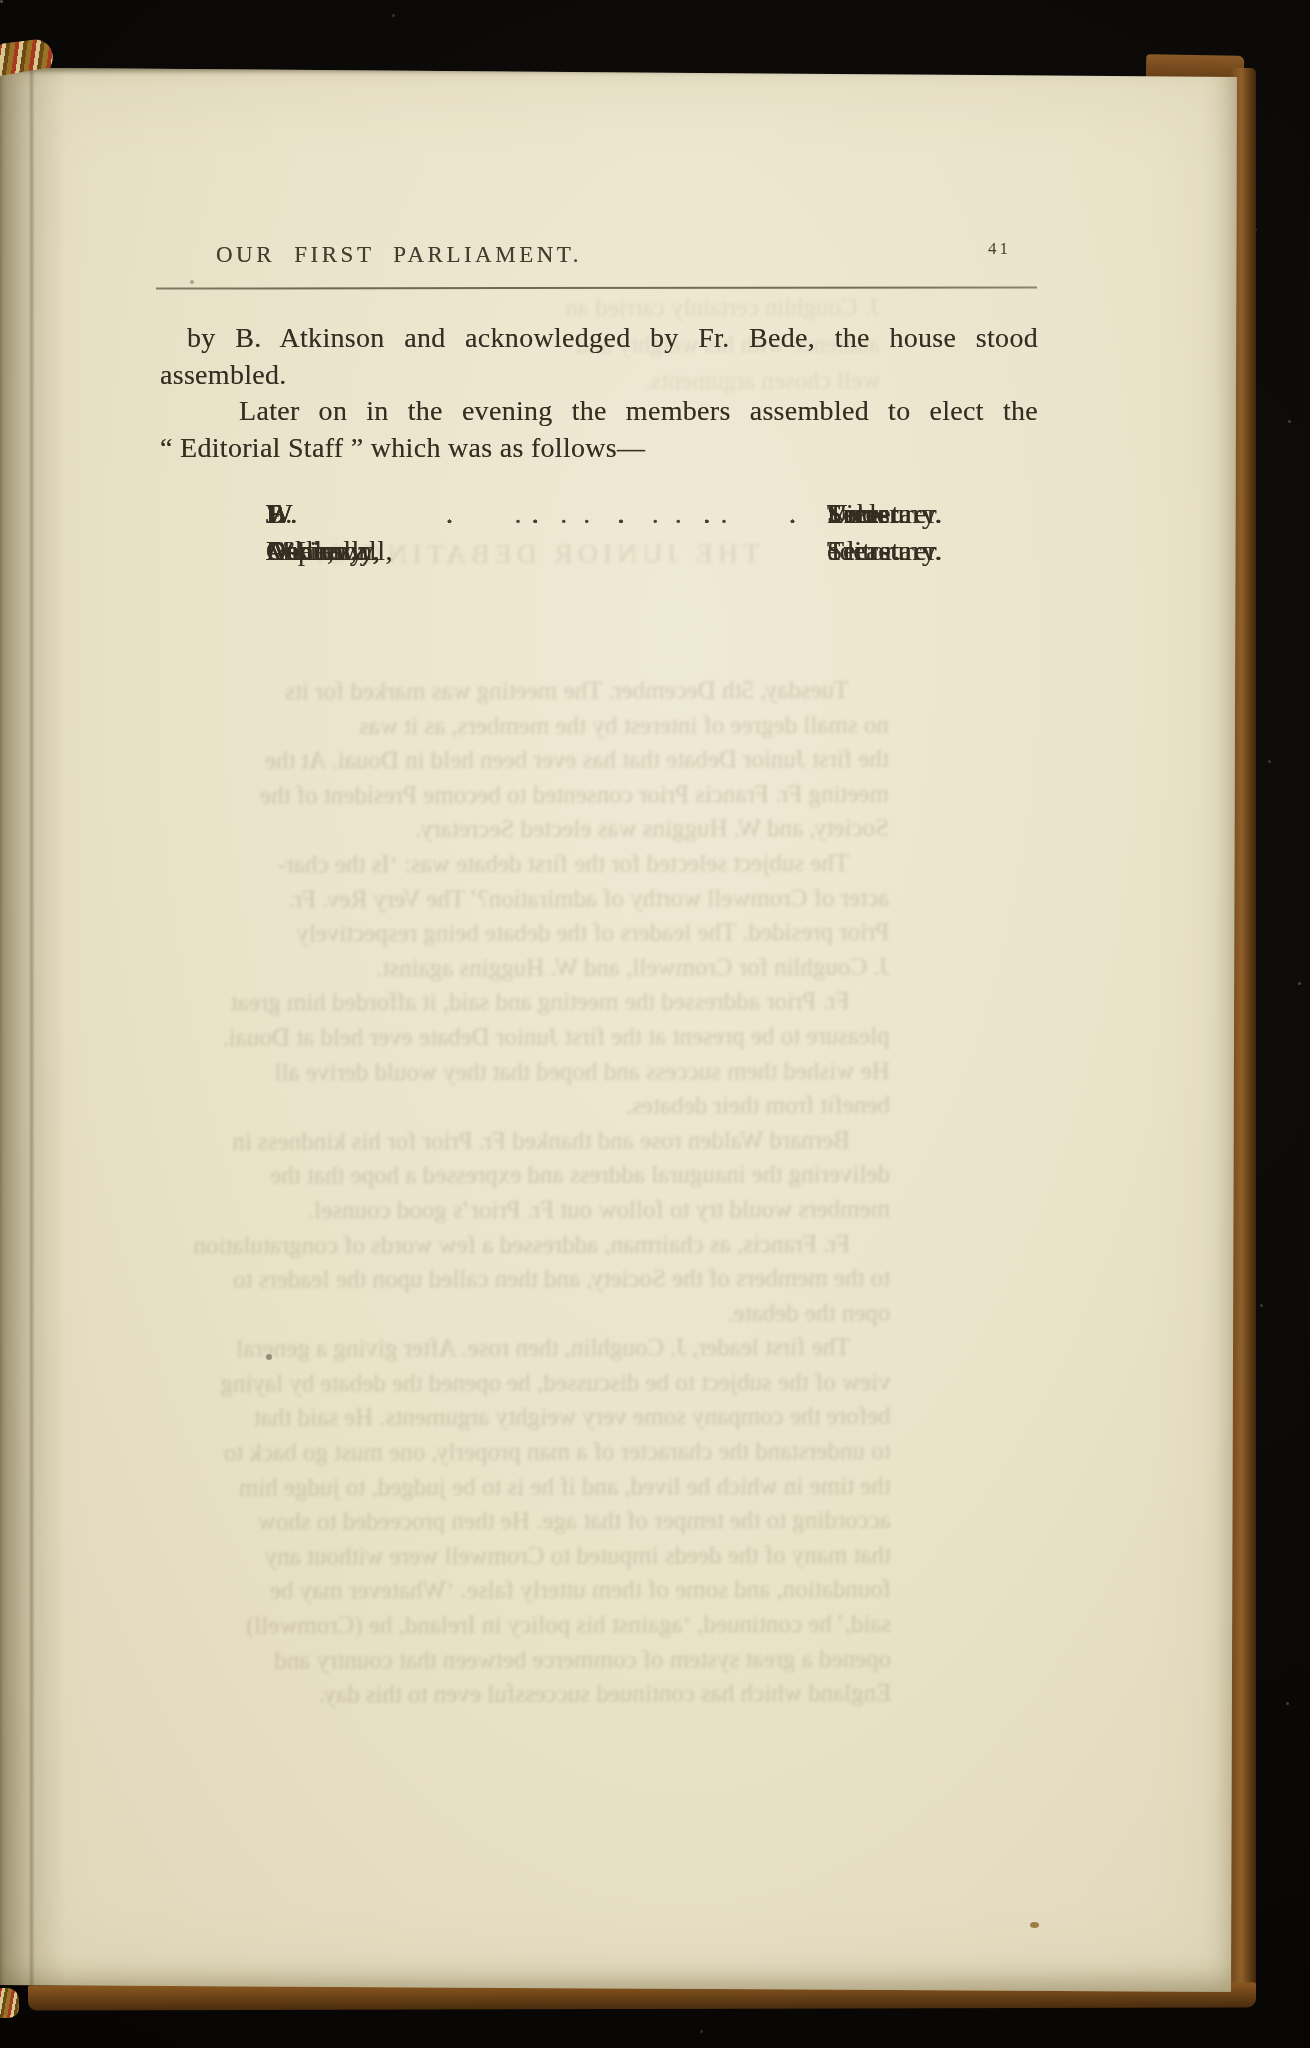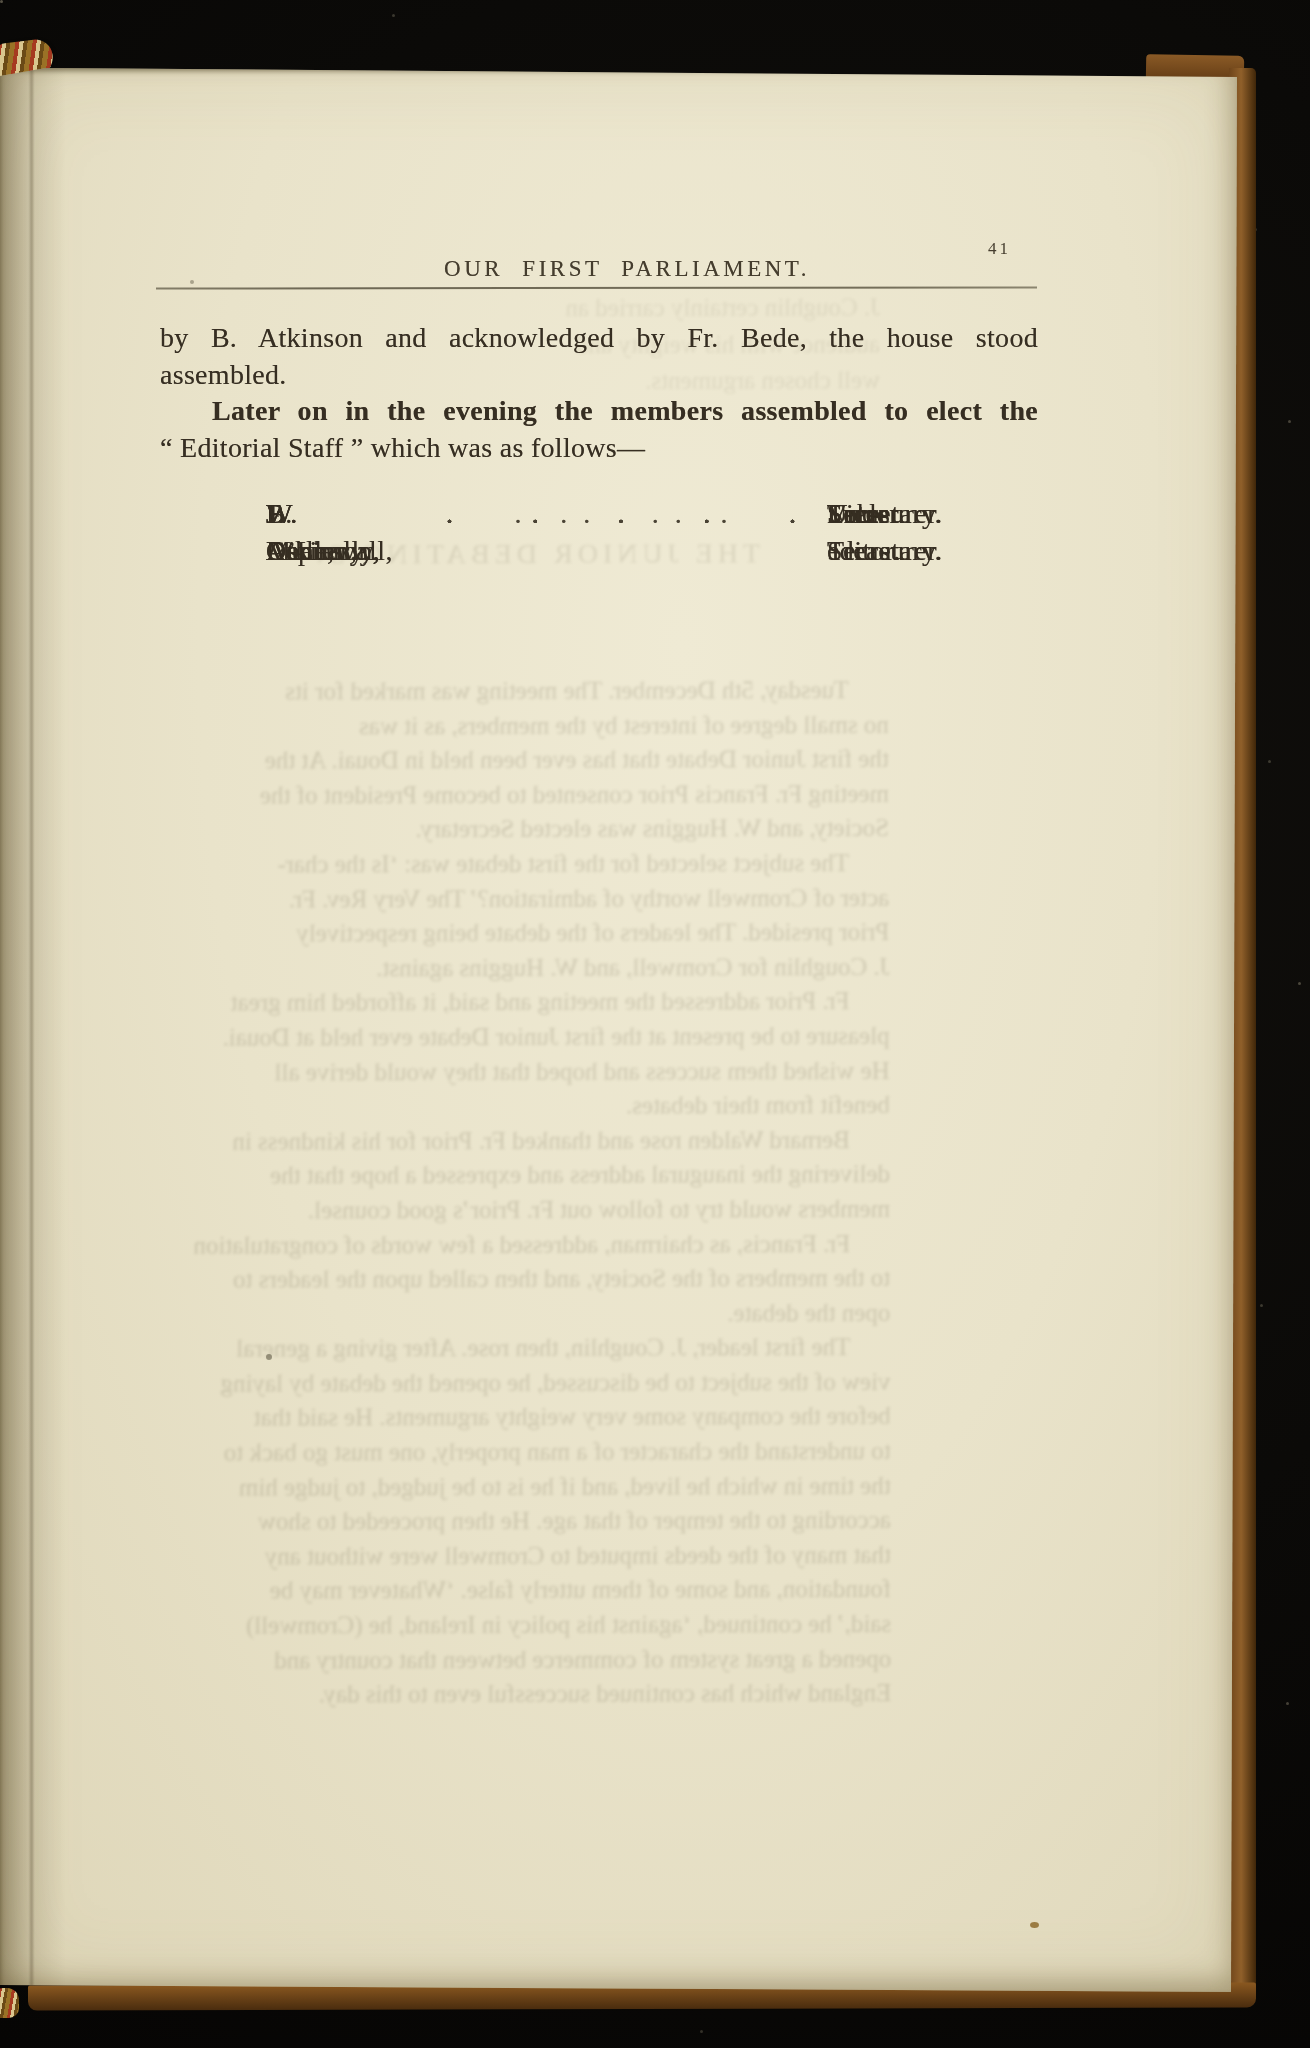--- a/index.html
+++ b/index.html
@@ -29,31 +29,31 @@
   
   .page{left:0;top:68px;width:1240px;height:1924px;
         background:radial-gradient(ellipse at 55% 30%,#efead4 0%,#e9e3ca 50%,#ded6b8 100%);
         clip-path:polygon(0px 8px,46px 0px,1237px 9px,1231px 1924px,0px 1917px);
         box-shadow:inset 0 3px 5px rgba(60,50,20,.5),inset -8px -10px 26px rgba(90,70,30,.38),inset 0 0 90px rgba(140,120,60,.14);}
   .gutter{left:0;top:0;width:66px;height:100%;
           background:linear-gradient(90deg,rgba(70,55,20,.40),rgba(70,55,20,.14) 45%,rgba(70,55,20,0));}
   .crease{left:30px;top:0;width:3px;height:100%;background:rgba(60,48,22,.30);filter:blur(1px);}
 
   
-  .running-header{left:160px;top:188px;width:878px;padding-left:56px;text-align:center;
+  .running-header{left:160px;top:174px;width:878px;padding-left:56px;
                   font-size:23px;letter-spacing:3.5px;word-spacing:10px;color:#453d2e;
                   text-shadow:0 0 .6px rgba(69,61,46,.6);}
   .page-number{left:988px;top:171px;font-size:17px;letter-spacing:3px;color:#453d2e;}
   .rule{left:156px;top:219px;width:881px;height:2px;opacity:.8;transform:rotate(-.08deg);
         background:linear-gradient(90deg,#6a6450,#4e4836 18%,#56503c 82%,#736d58);}
   .body-lines{left:160px;top:252px;width:878px;font-size:28px;color:#362e22;
               text-shadow:0 0 .5px rgba(54,46,34,.55);}
   .bline{position:static;height:36.7px;line-height:36.7px;letter-spacing:.3px;overflow:visible;}
-  .bline.spread{text-align:justify;text-align-last:justify;}
-  .bline.indent{text-indent:52px;font-weight:bold;}
+  .bline.spread{text-align:justify;text-align-last:justify;margin-left:27px;}
+  .bline.indent{text-indent:52px;}
   .staff-list{left:160px;top:428px;width:878px;font-size:28px;color:#362e22;
               text-shadow:0 0 .5px rgba(54,46,34,.55);}
   .srow{position:relative;height:36.55px;line-height:36.55px;}
   .sname{left:106px;letter-spacing:.5px;}
   .sdots{left:286px;top:0;width:350px;display:flex;justify-content:space-between;color:#4a4334;}
   .dot{position:static;}
   .srole{left:667px;letter-spacing:.4px;}
 
   
   .ghost{color:#5a523a;transform:scaleX(-1) rotate(.15deg);filter:blur(1.4px);}

